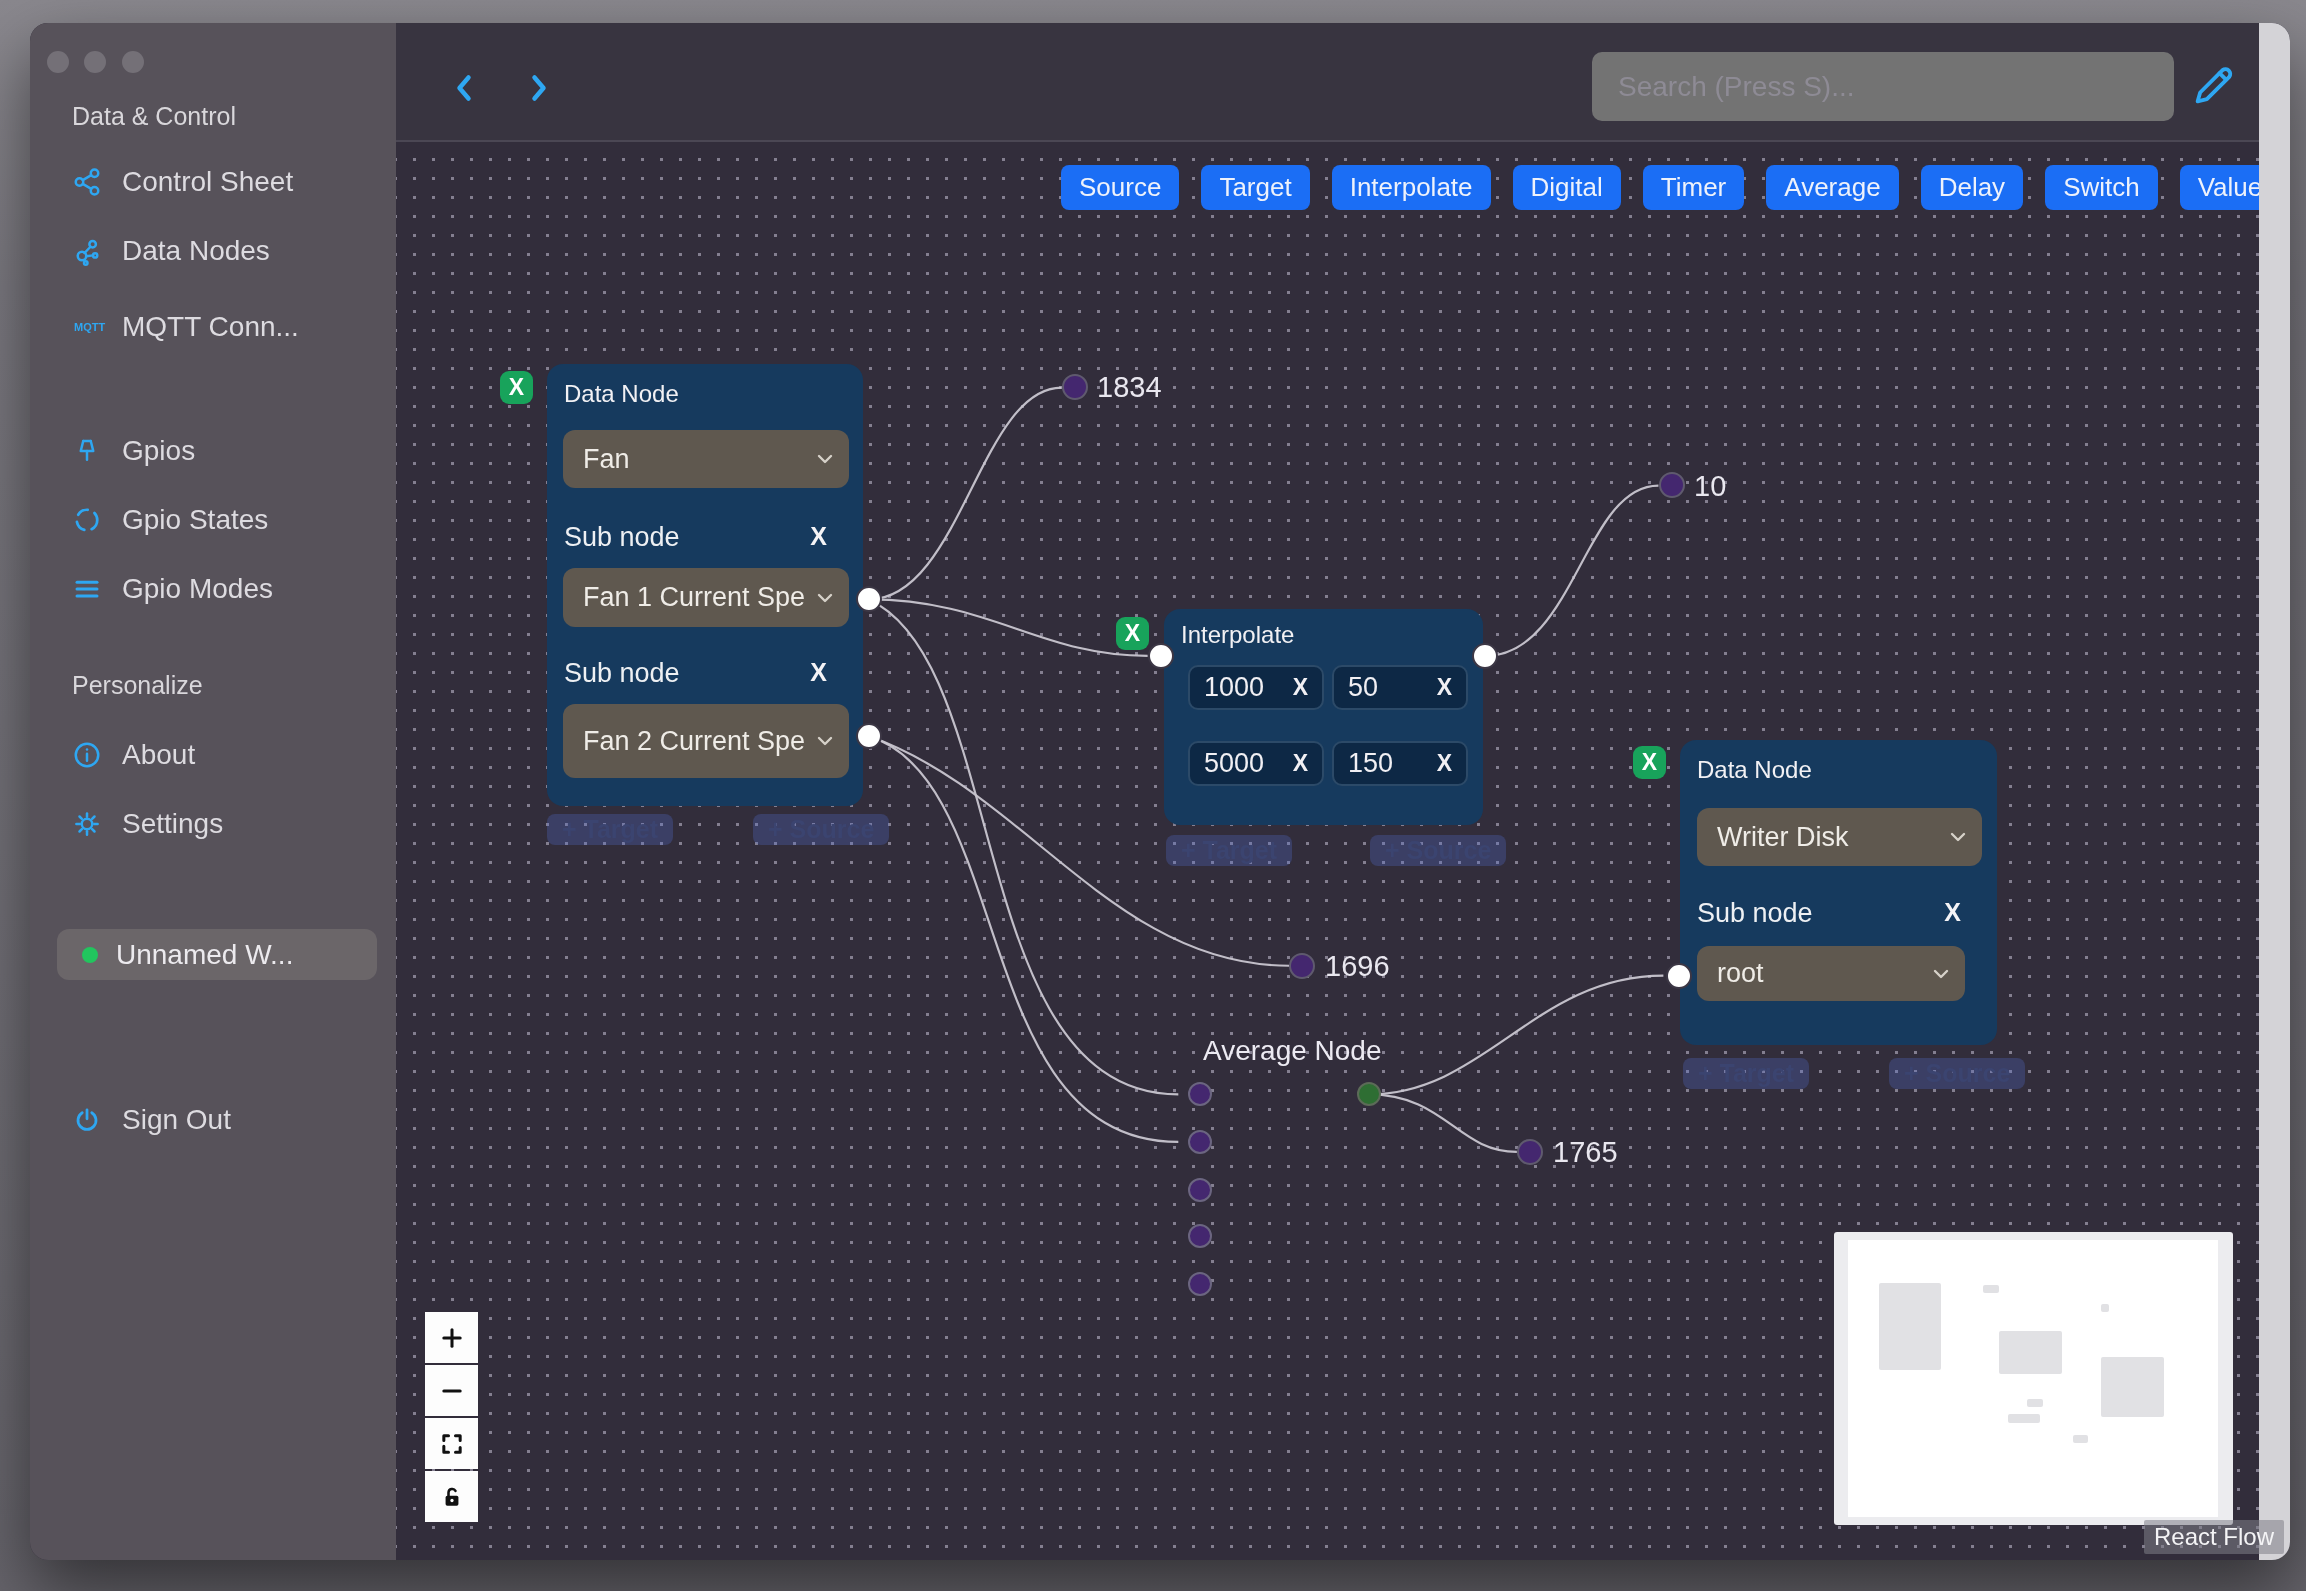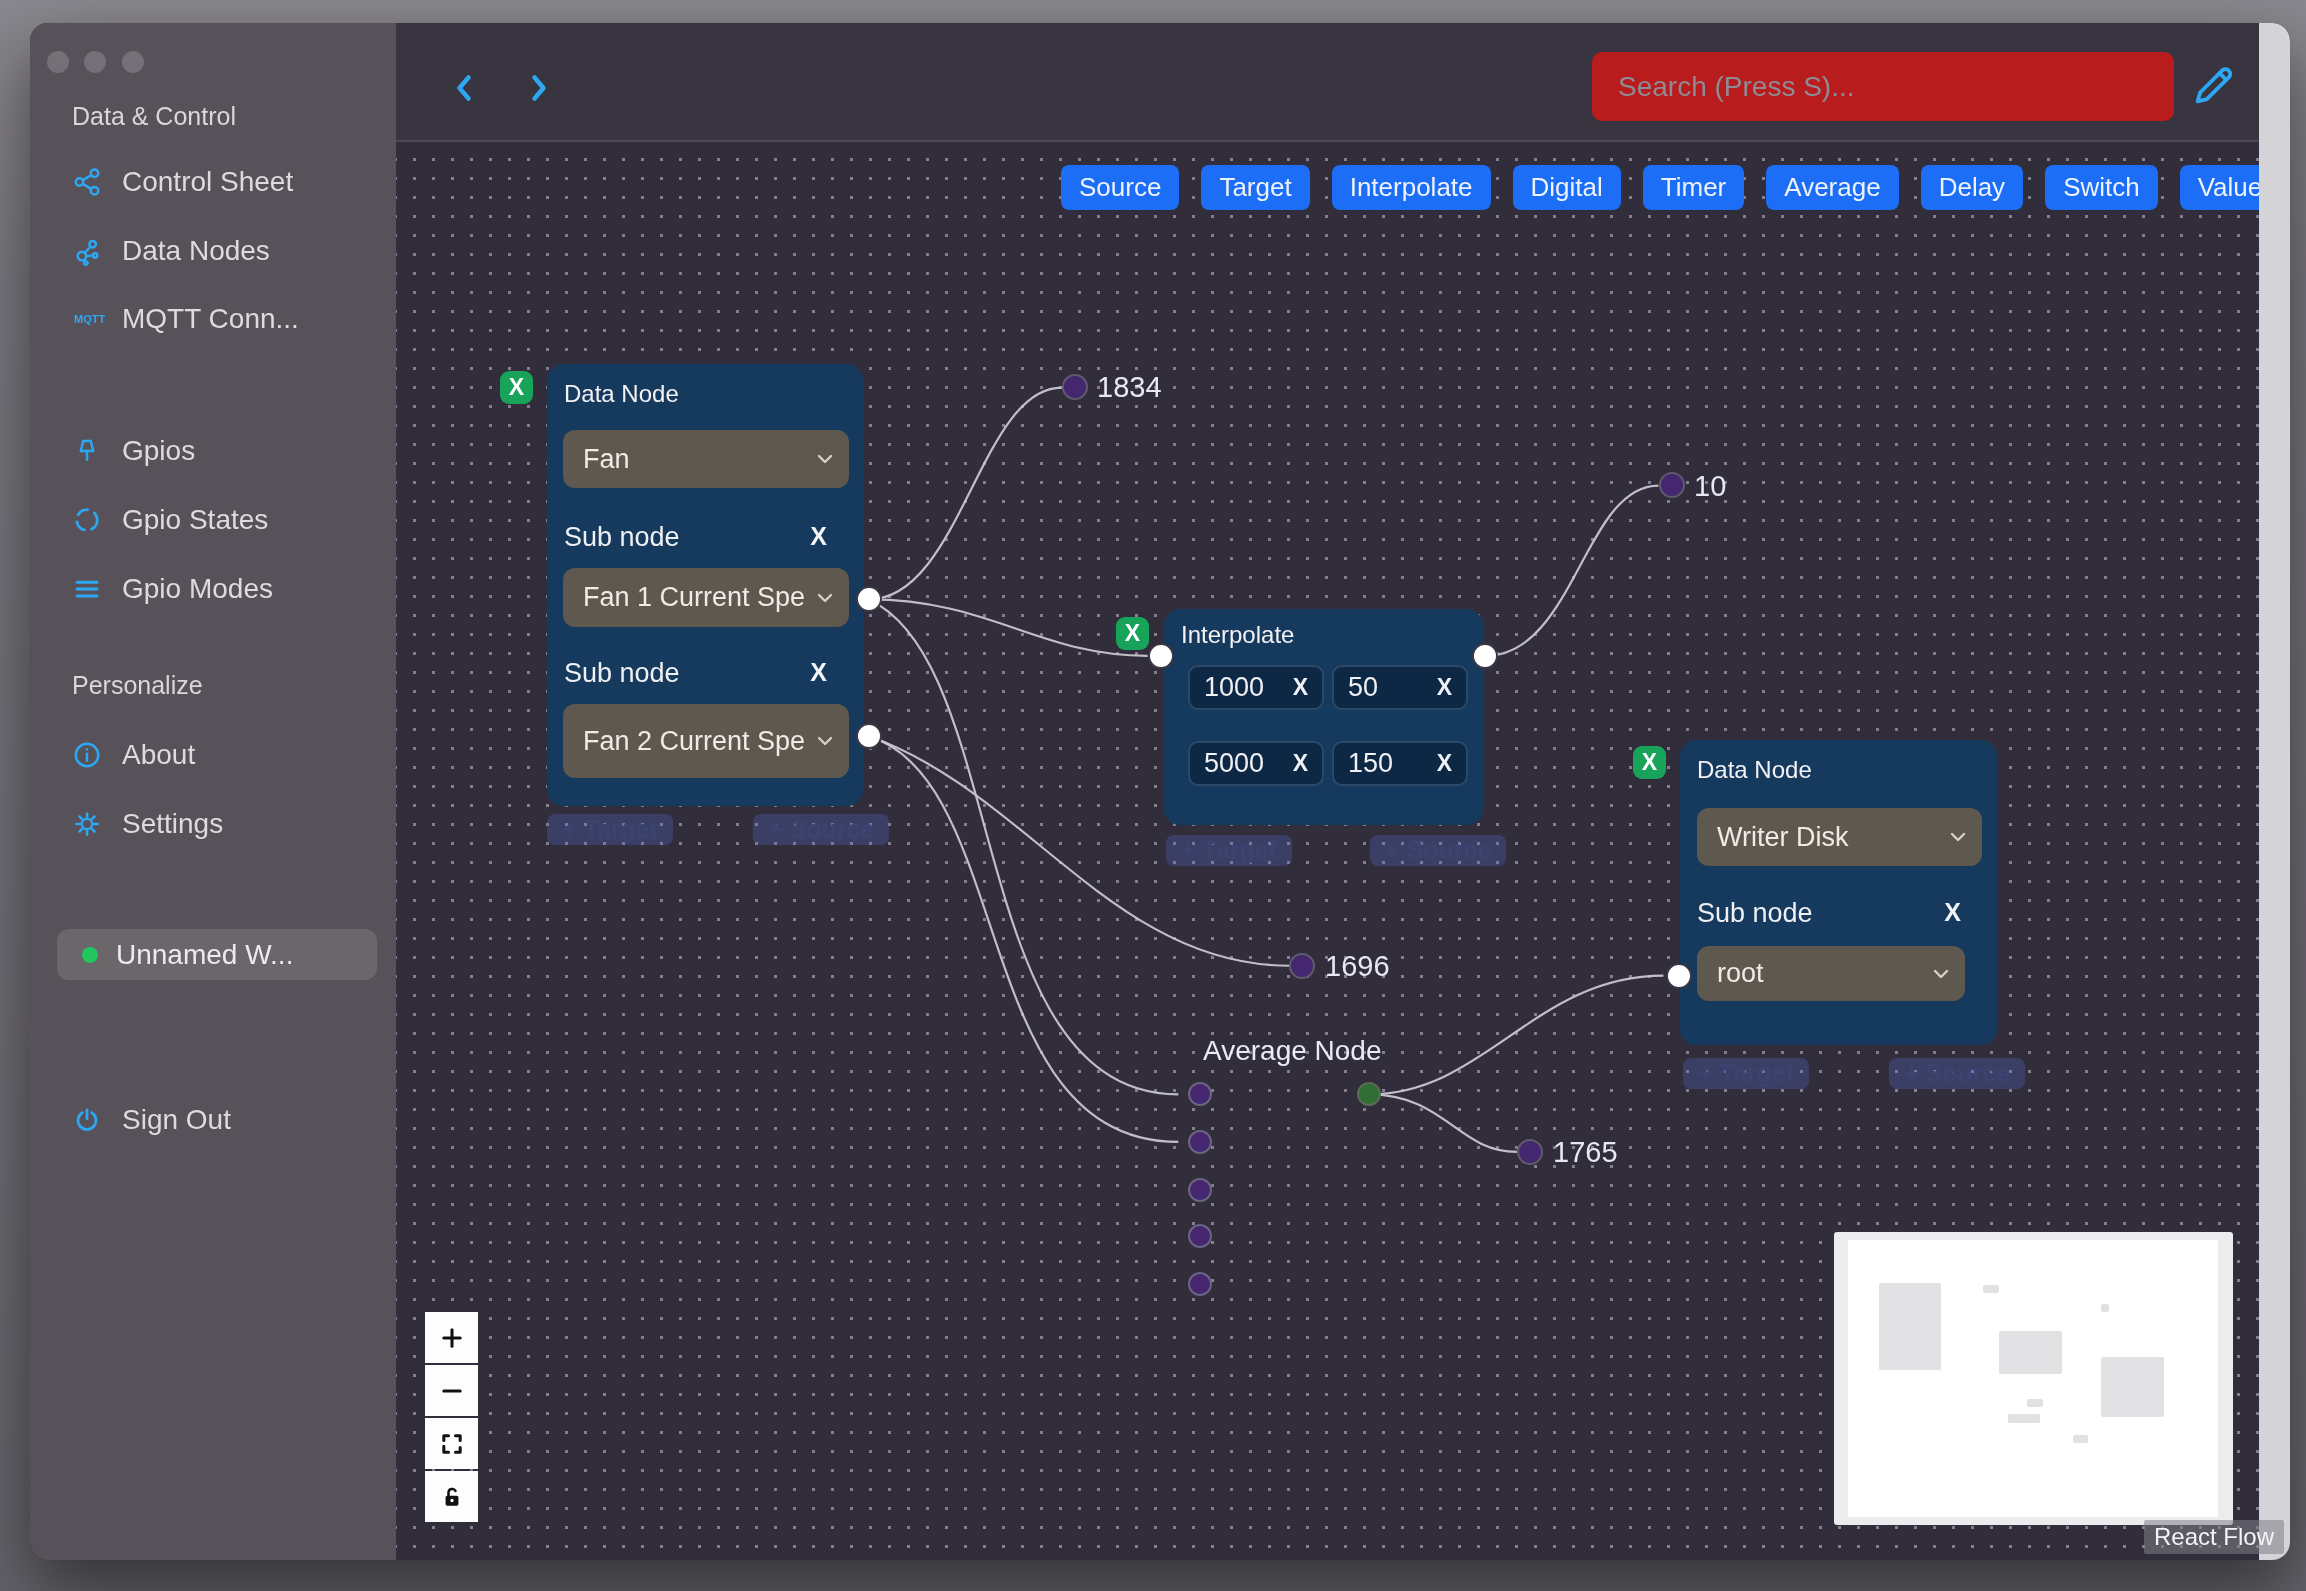--- a/index.html
+++ b/index.html
@@ -21,21 +21,21 @@
   .mqtt-sq { width:11px; height:11px; background:#2ea7f2; border-radius:2px; display:inline-block; }
   .wspill { position:absolute; left:27px; top:906px; width:320px; height:51px; background:#6b6669;
             border-radius:12px; display:flex; align-items:center; gap:18px; padding-left:25px;
             color:#eceaee; font-size:28px; }
   .wsdot { width:16px; height:16px; border-radius:50%; background:#22c55e; }
 
   
   .hdr { position:absolute; left:366px; top:0; width:1894px; height:119px; background:#383440;
          border-bottom:2px solid #4b4754; }
   .navbtn { position:absolute; top:47px; width:36px; height:36px; cursor:pointer; }
-  .search { position:absolute; left:1196px; top:29px; width:582px; height:69px; background:#b91c1c;
+  .search { position:absolute; left:1196px; top:29px; width:582px; height:69px; background:#737373;
             border:none; border-radius:10px; color:#d8d6dc; font-size:28px; padding:0 26px; outline:none; }
   .search::placeholder { color:#8e8b95; }
   .pencil { position:absolute; left:1794px; top:40px; width:46px; height:46px; cursor:pointer; }
 
   
   .canvas { position:absolute; left:366px; top:121px; width:1863px; height:1416px; background:#322d3b;
             background-image:radial-gradient(circle, #847f90 1.6px, transparent 1.8px);
             background-size:19px 19px; background-position:9px 6px; }
   .edges { position:absolute; left:0; top:0; width:2260px; height:1537px; pointer-events:none; }
   .edges path { fill:none; stroke:#c9c6d0; stroke-width:2.2px; opacity:.95; }
@@ -114,21 +114,21 @@
             <circle cx="8" cy="16" r="3.4"></circle>
             <circle cx="16.5" cy="6.5" r="2.6"></circle>
             <circle cx="18.5" cy="15.5" r="1.7"></circle>
             <circle cx="11" cy="21.5" r="1.4"></circle>
             <line x1="10" y1="13.6" x2="14.8" y2="8.6"></line>
             <line x1="11.3" y1="16.2" x2="16.8" y2="15.5"></line>
           </svg>
         <span>Data Nodes</span>
       </div>
 
-      <div class="sitem" style="top:276px">
+      <div class="sitem" style="top:284px">
         <span class="mqtt-ic">
             <span class="mqtt-sq"></span>
             <span>MQTT</span>
           </span>
         <span>MQTT Conn...</span>
       </div>
 
       <div class="sitem" style="top:408px">
         <svg width="30" height="30" viewBox="0 0 24 24" fill="none" stroke="#2ea7f2" stroke-width="2" stroke-linecap="round" stroke-linejoin="round">
             <path d="M9 4h6"></path>

